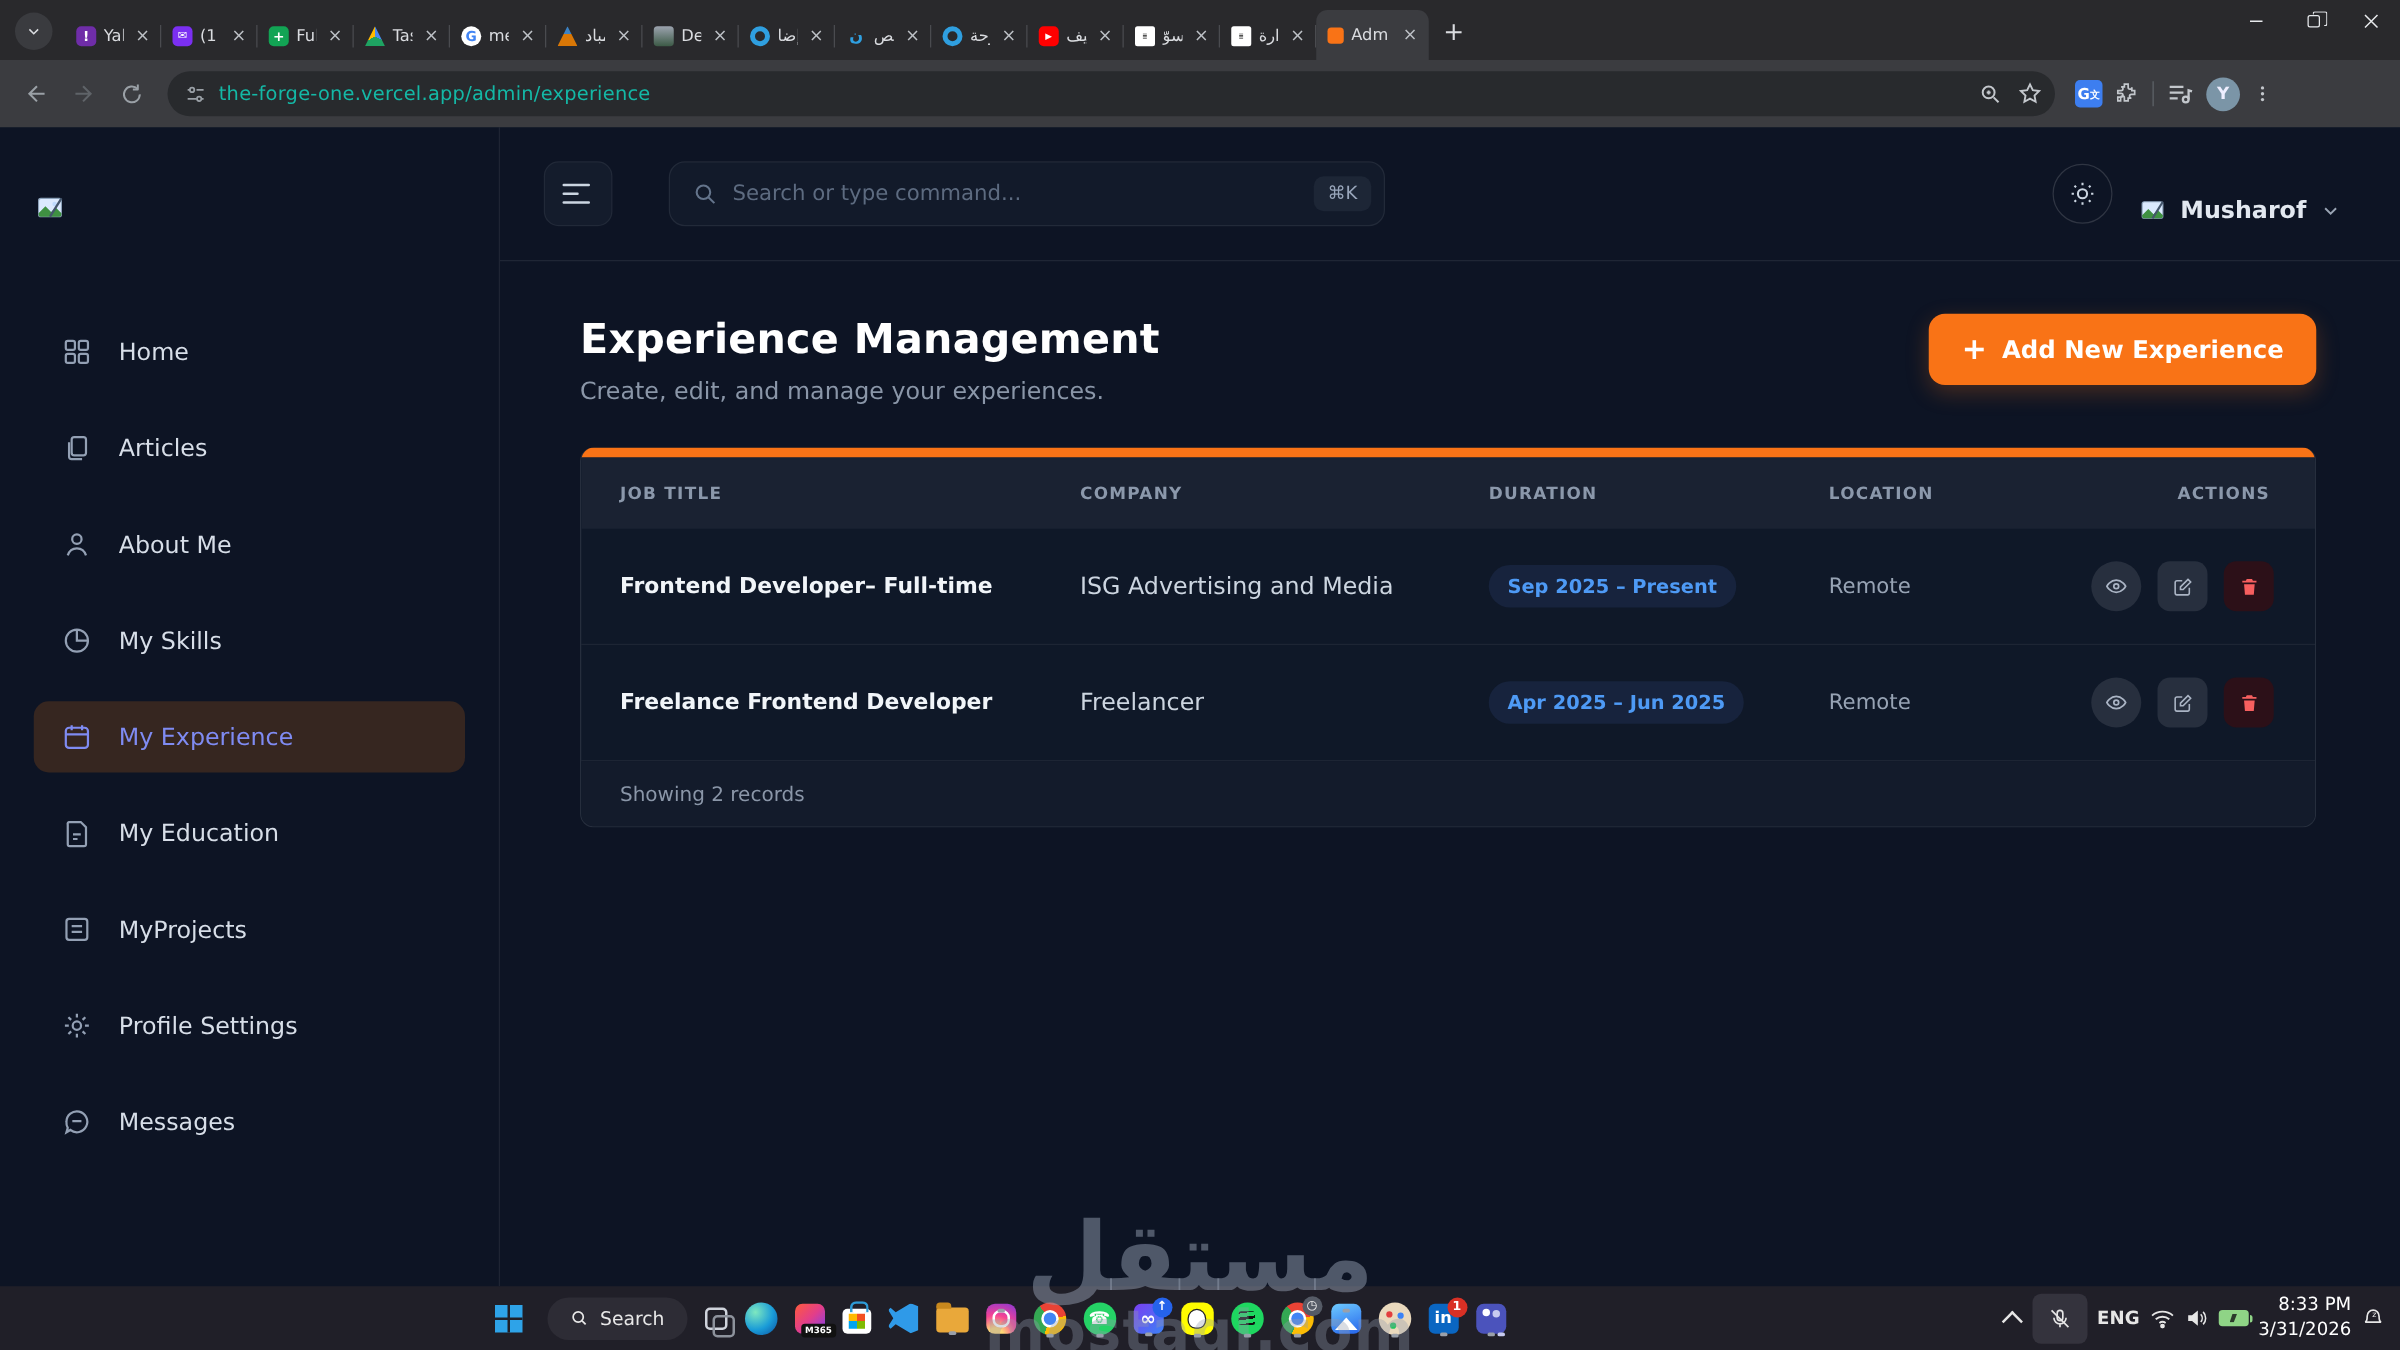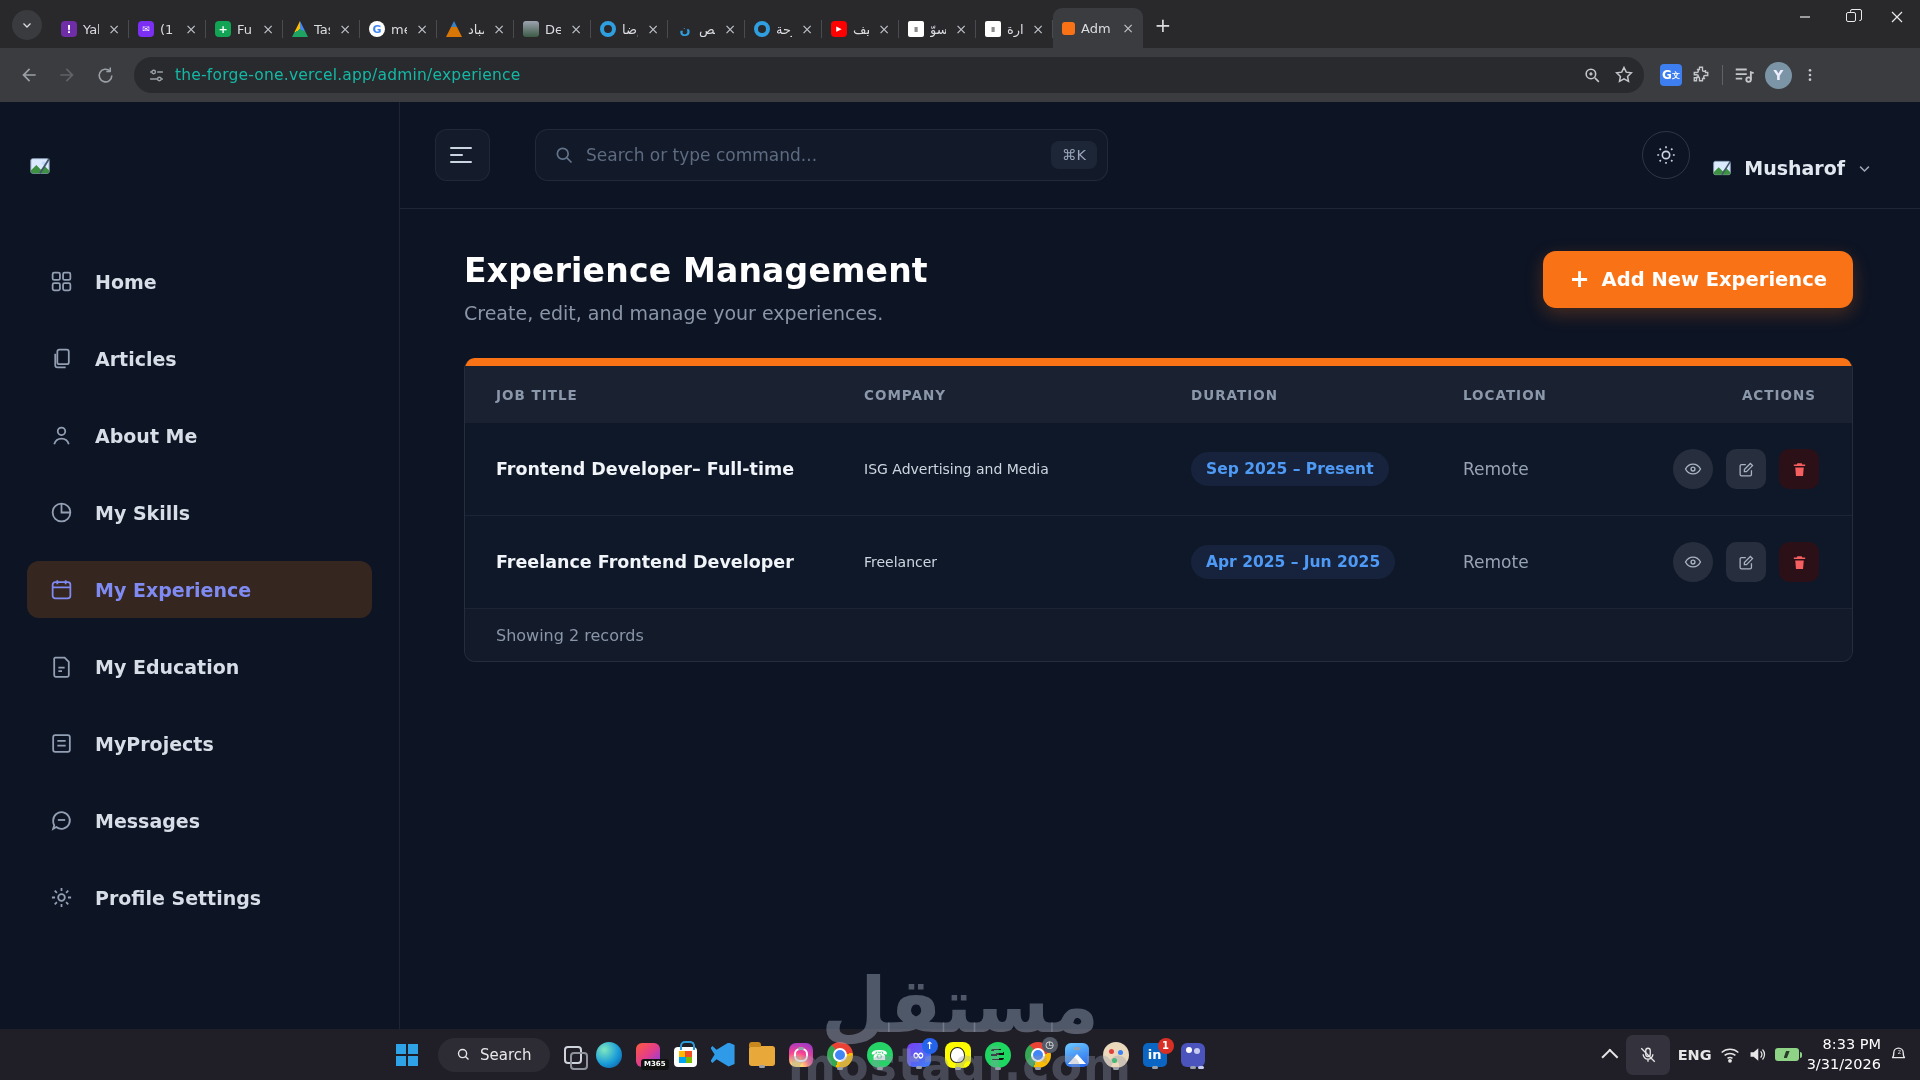--- a/index.html
+++ b/index.html
@@ -44,21 +44,21 @@
   .tb-right{display:flex;align-items:center;gap:10px;margin-left:4px}
   .tb-sep{width:1px;height:20px;background:#5f6368}
   .avatar-y{width:27px;height:27px;border-radius:50%;background:#7b95a7;color:#eef;display:flex;align-items:center;justify-content:center;font-size:13.5px;font-weight:bold}
   .translate-ic{width:22px;height:22px;background:#3d7ef0;border-radius:4px;color:#fff;font-size:12px;font-weight:bold;display:flex;align-items:center;justify-content:center}
 
   
   .page{flex:1;display:flex;min-height:0;background:#0d1424}
   .sidebar{width:400px;flex:none;border-right:1px solid rgba(255,255,255,.07);padding-top:53px}
   .logo-slot{padding-left:29px;height:24px}
   .side-nav{margin:74px 27px 0}
-  .nav-item{height:57px;display:flex;align-items:center;gap:21px;padding-left:22px;border-radius:12px;margin-bottom:20px;color:#d7dee8;font-size:19px;font-weight:700}
+  .nav-item{height:57px;display:flex;align-items:center;gap:21px;padding-left:22px;border-radius:12px;margin-bottom:20px;color:#d7dee8;font-size:19px;font-weight:400}
   .nav-item .nic{width:25px;height:25px;stroke:#93a0b4;fill:none;stroke-width:1.7;flex:none}
   .nav-item.active{background:#362620;color:#7f8bf2}
   .nav-item.active .nic{stroke:#7f8bf2}
 
   .main{flex:1;display:flex;flex-direction:column;min-width:0}
   .topbar{height:107px;flex:none;display:flex;align-items:center;padding:0 48px 0 35px;border-bottom:1px solid rgba(255,255,255,.08)}
   .hamburger{width:55px;height:52px;border-radius:12px;background:#141c2c;border:1px solid rgba(255,255,255,.06);display:flex;flex-direction:column;justify-content:center;gap:5px;padding-left:14px}
   .hamburger span{display:block;height:2px;background:#cbd5e1;width:22px;border-radius:2px}
   .hamburger span:nth-child(2){width:13px}
   .cmdbar{width:573px;height:52px;margin-left:45px;background:#121a2a;border:1px solid rgba(255,255,255,.07);border-radius:13px;display:flex;align-items:center;padding:0 10px 0 18px;gap:12px}
@@ -78,21 +78,21 @@
     box-shadow:0 6px 18px rgba(249,115,22,.25)}
   .add-btn .plus{font-size:24px;font-weight:700;line-height:1;margin-top:-2px}
 
   .card{margin-top:34px;border-radius:11px;background:#0f1828;border:1px solid #262e3d;border-top:none;overflow:hidden}
   .card-accent{height:8px;background:#f97316;border-radius:11px 11px 0 0}
   .tgrid{display:grid;grid-template-columns:368px 327px 272px 210px 1fr;align-items:center;padding:0 36px 0 31px}
   .thead{height:57px;background:#1a2232;color:#8b98ab;font-size:13.5px;font-weight:700;letter-spacing:1px}
   .thead .col-actions{justify-self:end}
   .trow{height:93px;border-bottom:1px solid rgba(255,255,255,.06)}
   .cell-job{color:#f1f5f9;font-weight:700;font-size:17.5px}
-  .cell-company{color:#ccd5e0;font-size:14px}
+  .cell-company{color:#ccd5e0;font-size:19px}
   .cell-loc{color:#97a3b4;font-size:17px}
   .badge{display:inline-block;background:#17233d;color:#4e9af5;font-weight:700;font-size:15.5px;padding:8px 15px;border-radius:17px}
   .actions{justify-self:end;display:flex;gap:13px}
   .act-btn{width:40px;height:40px;border:none;display:flex;align-items:center;justify-content:center;background:#272f3e}
   .act-view{border-radius:50%}
   .act-edit{border-radius:10px}
   .act-del{border-radius:10px;background:#2c1018}
   .tfoot{height:52px;display:flex;align-items:center;padding:0 31px;color:#8a96a8;font-size:16px;background:#131b2b}
 
   
@@ -432,30 +432,30 @@
 
           <div class="nav-item">
             <svg class="nic">
               <use href="#i-doc"></use>
             </svg>
             <span>MyProjects</span>
           </div>
 
           <div class="nav-item">
             <svg class="nic">
+              <use href="#i-gear"></use>
+            </svg>
+            <span>Profile Settings</span>
+          </div>
+
+          <div class="nav-item">
+            <svg class="nic">
               <use href="#i-chat"></use>
             </svg>
             <span>Messages</span>
-          </div>
-
-          <div class="nav-item">
-            <svg class="nic">
-              <use href="#i-gear"></use>
-            </svg>
-            <span>Profile Settings</span>
           </div>
 
         </nav>
     </aside>
 
     <main class="main">
       <header class="topbar">
         <div class="hamburger">
           <span></span>
             <span></span>

